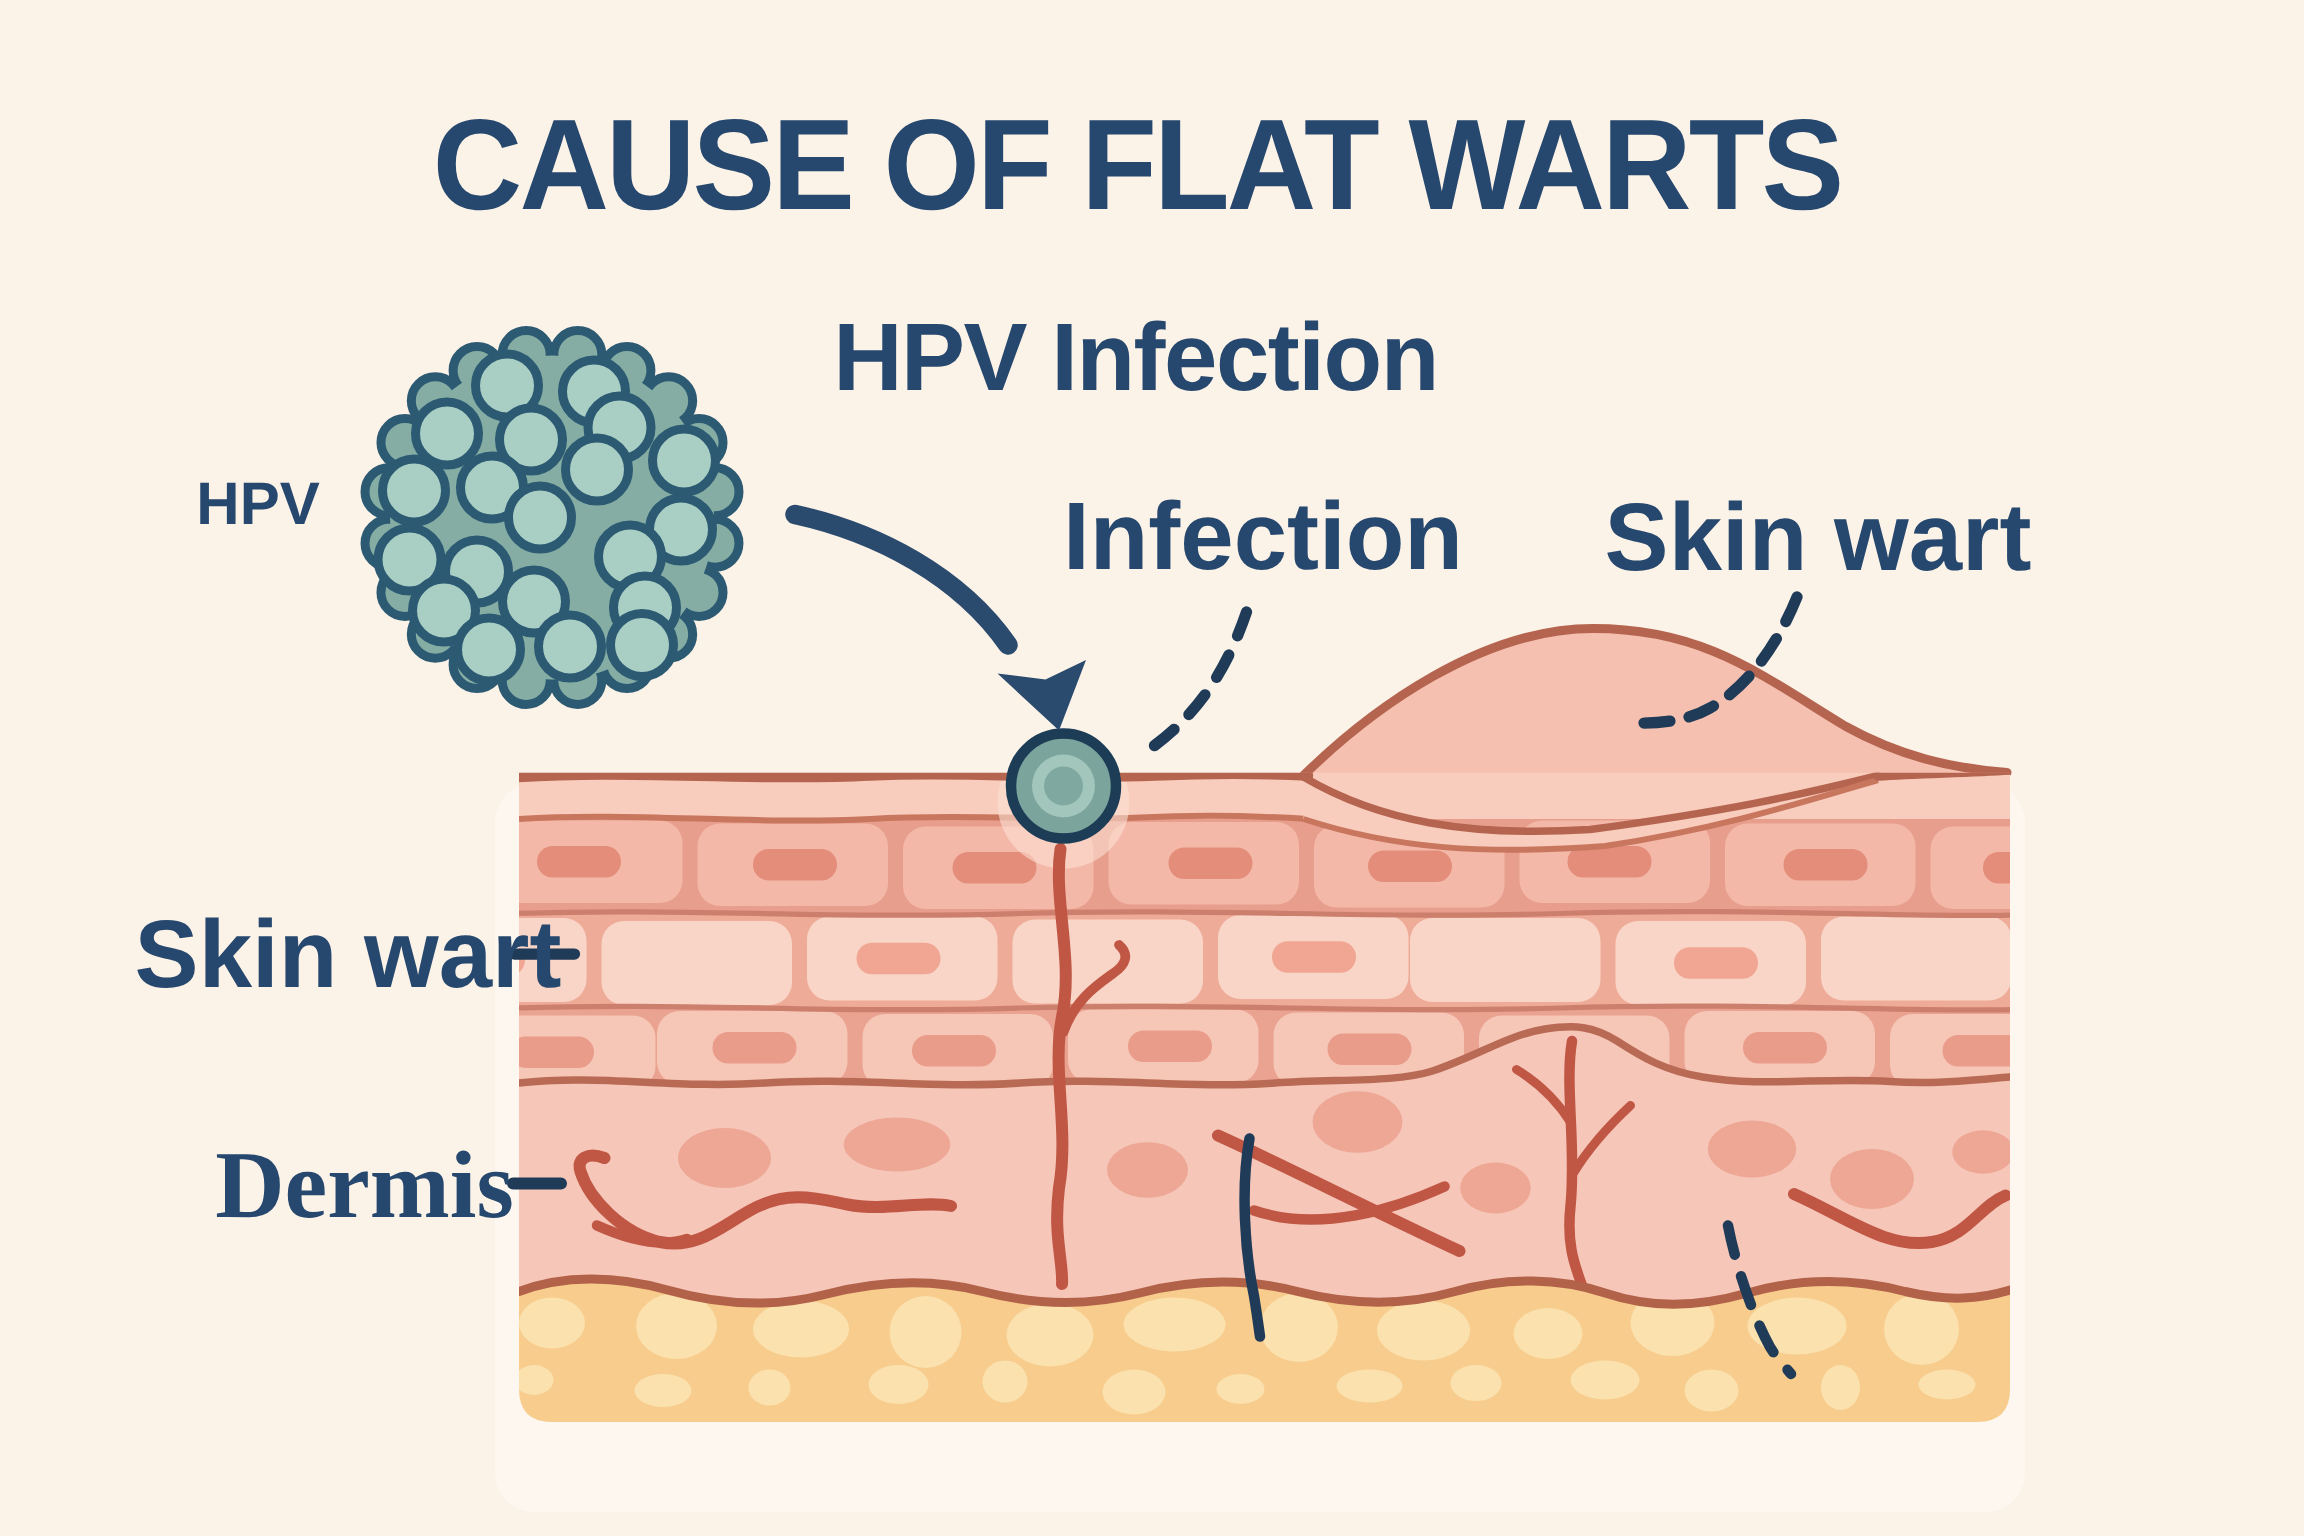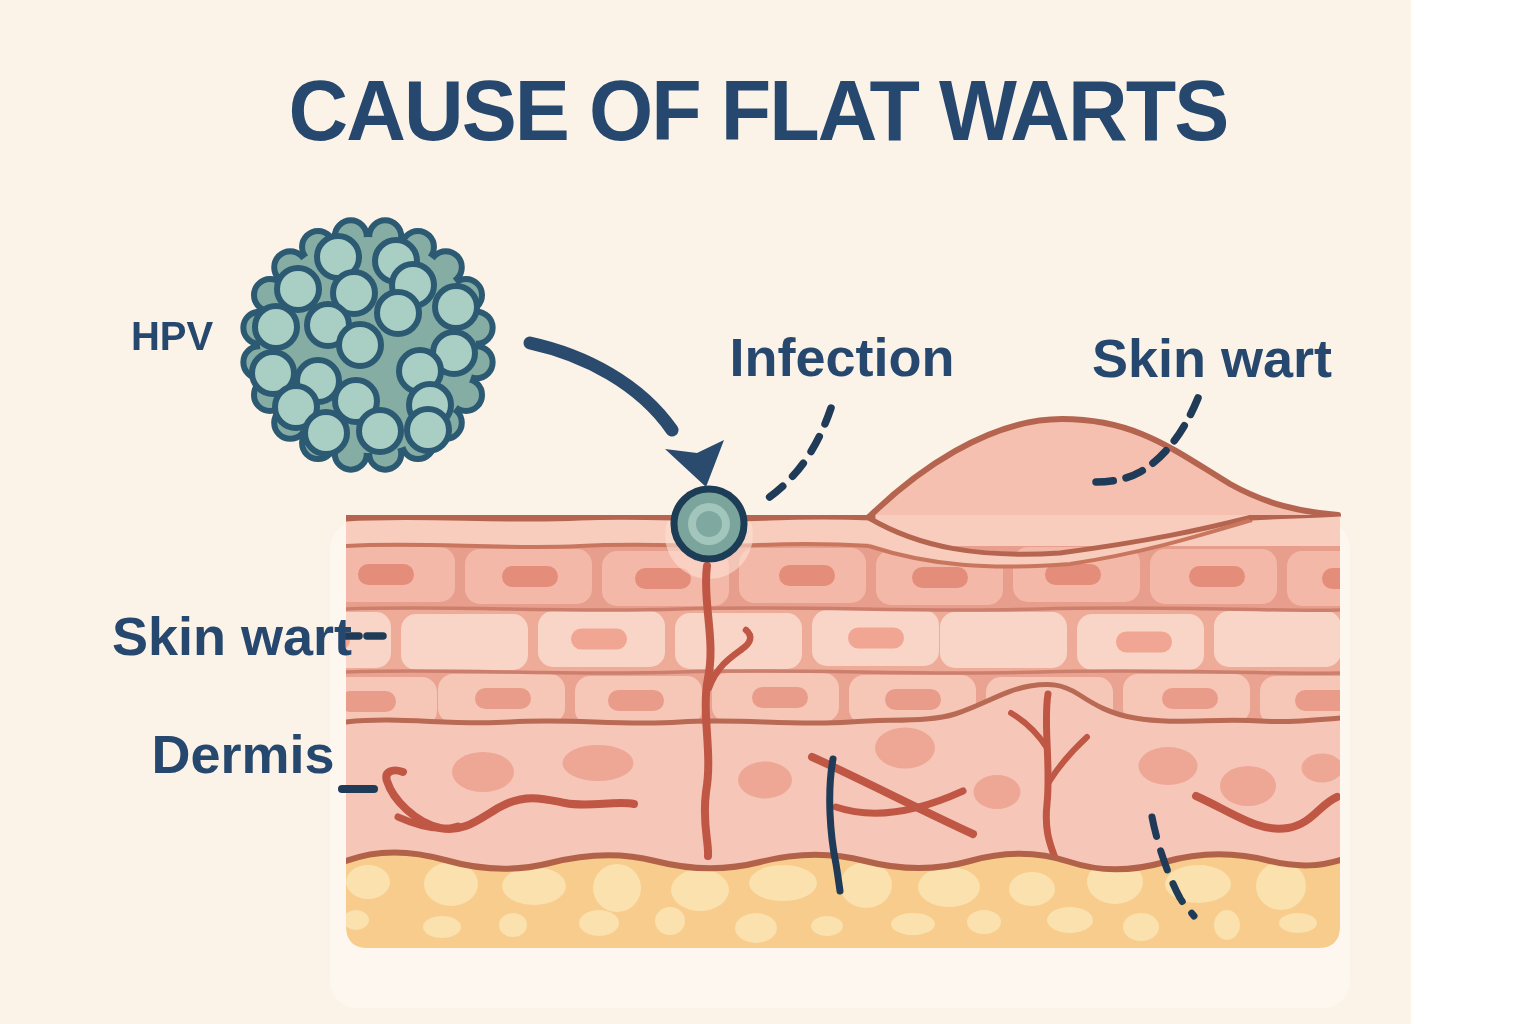--- a/index.html
+++ b/index.html
@@ -1,24 +1,24 @@
 <!DOCTYPE html>
 <html style="--background: #fbf2e8; --underlay: #fdf7ef; --text_navy: #27486e; --arrow_navy: #2a4a6e; --pointer_navy: #1f3b58; --virus_body: #85ada4; --virus_capsomere: #a9cec4; --virus_outline: #2c5a72; --infection_dot_ring: #1d3c56; --infection_dot_outer: #7aa49c; --infection_dot_mid: #a3c6bc; --infection_dot_center: #7fa9a0; --skin_surface_line: #b5654f; --corneum: #f8cdbd; --corneum_line: #c9765f; --dome_fill: #f6c0b1; --cell_row1: #f4b8a8; --cell_row2: #f9d5c7; --cell_row3: #f6c6b6; --gap_row1: #e79e8c; --gap_row2: #eeab97; --gap_row3: #eaa291; --nucleus_row1: #e38d7a; --nucleus_row2: #f0a693; --nucleus_row3: #ea9c8b; --row_divider: #cd7f6d; --dermis: #f6c6b9; --dermis_oval: #eda794; --vessel: #c05745; --boundary_line: #b96a54; --fat: #f7cc8d; --fat_blob: #fae1ae; --fat_border: #b26249;"><head>
 <meta charset="utf-8">
 <style>
   html,body{margin:0;padding:0;}
-  .canvas{position:relative;width:1411px;height:1024px;overflow:hidden;
+  .canvas{position:relative;width:1536px;height:1024px;overflow:hidden;
     background:var(--background,#fbf2e8);
     font-family:"Liberation Sans", sans-serif;}
   .canvas svg{position:absolute;left:0;top:0;}
   .lbl{position:absolute;color:var(--text_navy,#27486e);font-weight:bold;
     white-space:nowrap;transform:translate(-50%,-50%);line-height:1;}
   .title{font-size:86px;letter-spacing:-2px;transform:translate(-50%,-50%) scaleX(.96);}
   .subtitle{font-size:64px;letter-spacing:-1px;}
-  .callout{font-size:54px;}
+  .callout{font-size:64px;}
   
   .dome-fill{fill:var(--dome_fill);stroke:none;}
   .dome-stroke{fill:none;stroke:var(--skin_surface_line);stroke-width:6;stroke-linecap:round;}
   .underlay{fill:var(--underlay);}
   .corneum-band{fill:var(--corneum);}
   .band1{fill:var(--gap_row1);} .band2{fill:var(--gap_row2);} .band3{fill:var(--gap_row3);}
   .thin-line{fill:none;stroke:var(--row_divider);stroke-width:3.5;}
   .corneum-line{fill:none;stroke:var(--corneum_line);stroke-width:4;}
   .sag-band{fill:var(--corneum);}
   .surface{fill:none;stroke:var(--skin_surface_line);stroke-width:7;stroke-linecap:round;}
@@ -273,18 +273,19 @@
         <circle cx="296" cy="407" r="21" fill="#a9cec4" stroke="#2c5a72" stroke-width="6"></circle>
         <circle cx="356" cy="401" r="21" fill="#a9cec4" stroke="#2c5a72" stroke-width="6"></circle>
         <circle cx="430" cy="405" r="21" fill="#a9cec4" stroke="#2c5a72" stroke-width="6"></circle>
         <circle cx="326" cy="433" r="21" fill="#a9cec4" stroke="#2c5a72" stroke-width="6"></circle>
         <circle cx="380" cy="431" r="21" fill="#a9cec4" stroke="#2c5a72" stroke-width="6"></circle>
         <circle cx="428" cy="430" r="21" fill="#a9cec4" stroke="#2c5a72" stroke-width="6"></circle>
       </g>
   </svg>
 
   <div class="lbl title" style="left:758px;top:110px;">CAUSE OF FLAT WARTS</div>
+  <div class="lbl subtitle" style="left:757px;top:238px;">HPV Infection</div>
   <div class="lbl" style="left:172px;top:336px;font-size:40px;">HPV</div>
   <div class="lbl callout" style="left:842px;top:357px;">Infection</div>
   <div class="lbl callout" style="left:1212px;top:358px;">Skin wart</div>
   <div class="lbl callout" style="left:232px;top:636px;">Skin wart</div>
-  <div class="lbl callout" style="left:243px;top:754px;">Dermis</div>
+  <div class="lbl callout" style="left:243px;top:790px;font-family:Liberation Serif, serif;">Dermis</div>
 </div>
 
 </body></html>

